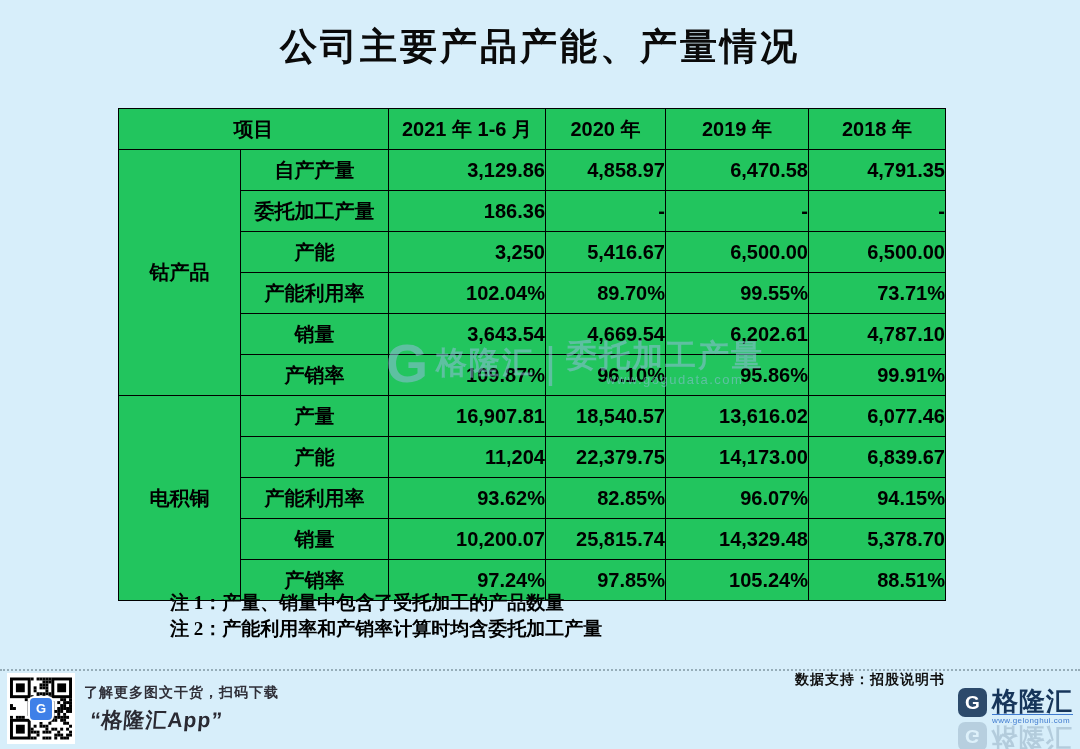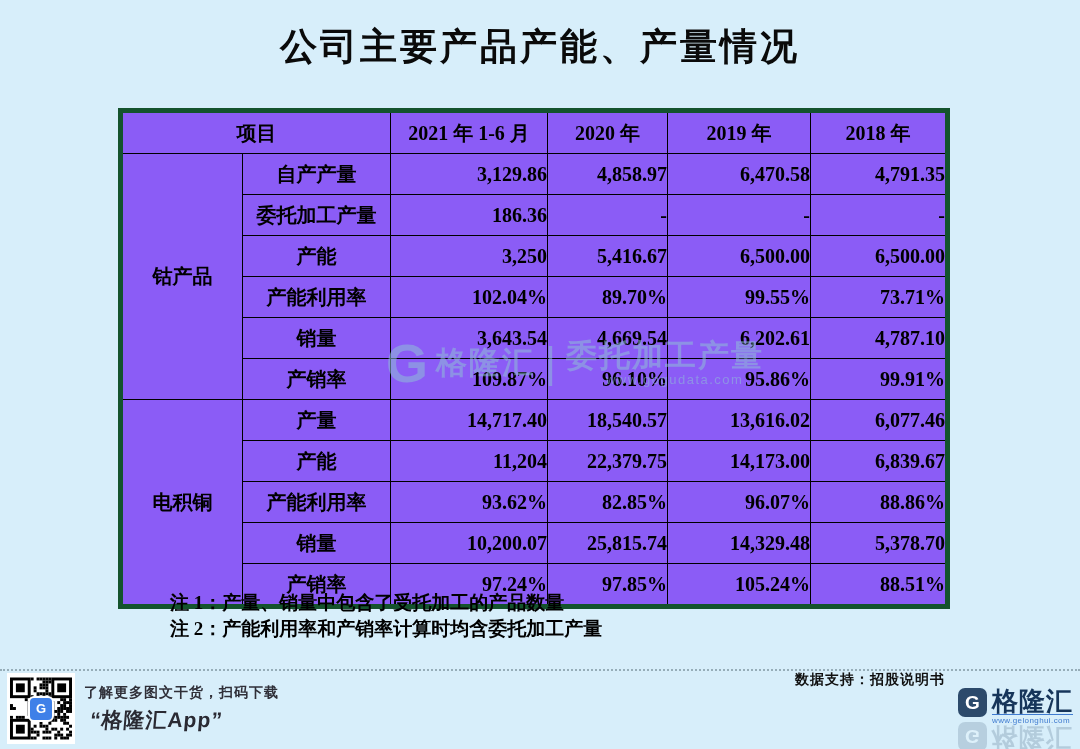--- a/index.html
+++ b/index.html
@@ -11,24 +11,24 @@
     color:#000;
   }
   .title {
     position:absolute; top:22px; left:0; width:100%;
     text-align:center; font-size:37px; font-weight:bold;
     letter-spacing:3px; color:#0a0a0a;
   }
   .table-wrap { position:absolute; left:118px; top:108px; }
   table.cap {
     border-collapse:collapse; table-layout:fixed;
-    width:827px; background:#8b5cf6;
-    font-family:Liberation Serif, serif;
+    width:827px; background:#22c55e;
+    font-family:Liberation Sans, sans-serif;
     font-weight:bold; color:#000;
-    border:5px solid #14532d;
+    border:1px solid #14532d;
   }
   table.cap th, table.cap td {
     border:1.5px solid #000; height:40px; padding:0;
     font-size:20px; overflow:hidden; white-space:nowrap;
   }
   table.cap thead th { text-align:center; height:40px; font-size:20px; }
   td.group  { text-align:center; }
   td.metric { text-align:center; }
   td.val    { text-align:right; padding-right:12px; }
 
@@ -160,38 +160,38 @@
       <tr>
         <td class="metric">产销率</td>
         <td class="val">109.87%</td>
         <td class="val">96.10%</td>
         <td class="val">95.86%</td>
         <td class="val">99.91%</td>
       </tr>
       <tr>
         <td class="group" rowspan="5">电积铜</td>
         <td class="metric">产量</td>
-        <td class="val">14,717.40</td>
+        <td class="val">16,907.81</td>
         <td class="val">18,540.57</td>
         <td class="val">13,616.02</td>
         <td class="val">6,077.46</td>
       </tr>
       <tr>
         <td class="metric">产能</td>
         <td class="val">11,204</td>
         <td class="val">22,379.75</td>
         <td class="val">14,173.00</td>
         <td class="val">6,839.67</td>
       </tr>
       <tr>
         <td class="metric">产能利用率</td>
         <td class="val">93.62%</td>
         <td class="val">82.85%</td>
         <td class="val">96.07%</td>
-        <td class="val">88.86%</td>
+        <td class="val">94.15%</td>
       </tr>
       <tr>
         <td class="metric">销量</td>
         <td class="val">10,200.07</td>
         <td class="val">25,815.74</td>
         <td class="val">14,329.48</td>
         <td class="val">5,378.70</td>
       </tr>
       <tr>
         <td class="metric">产销率</td>

